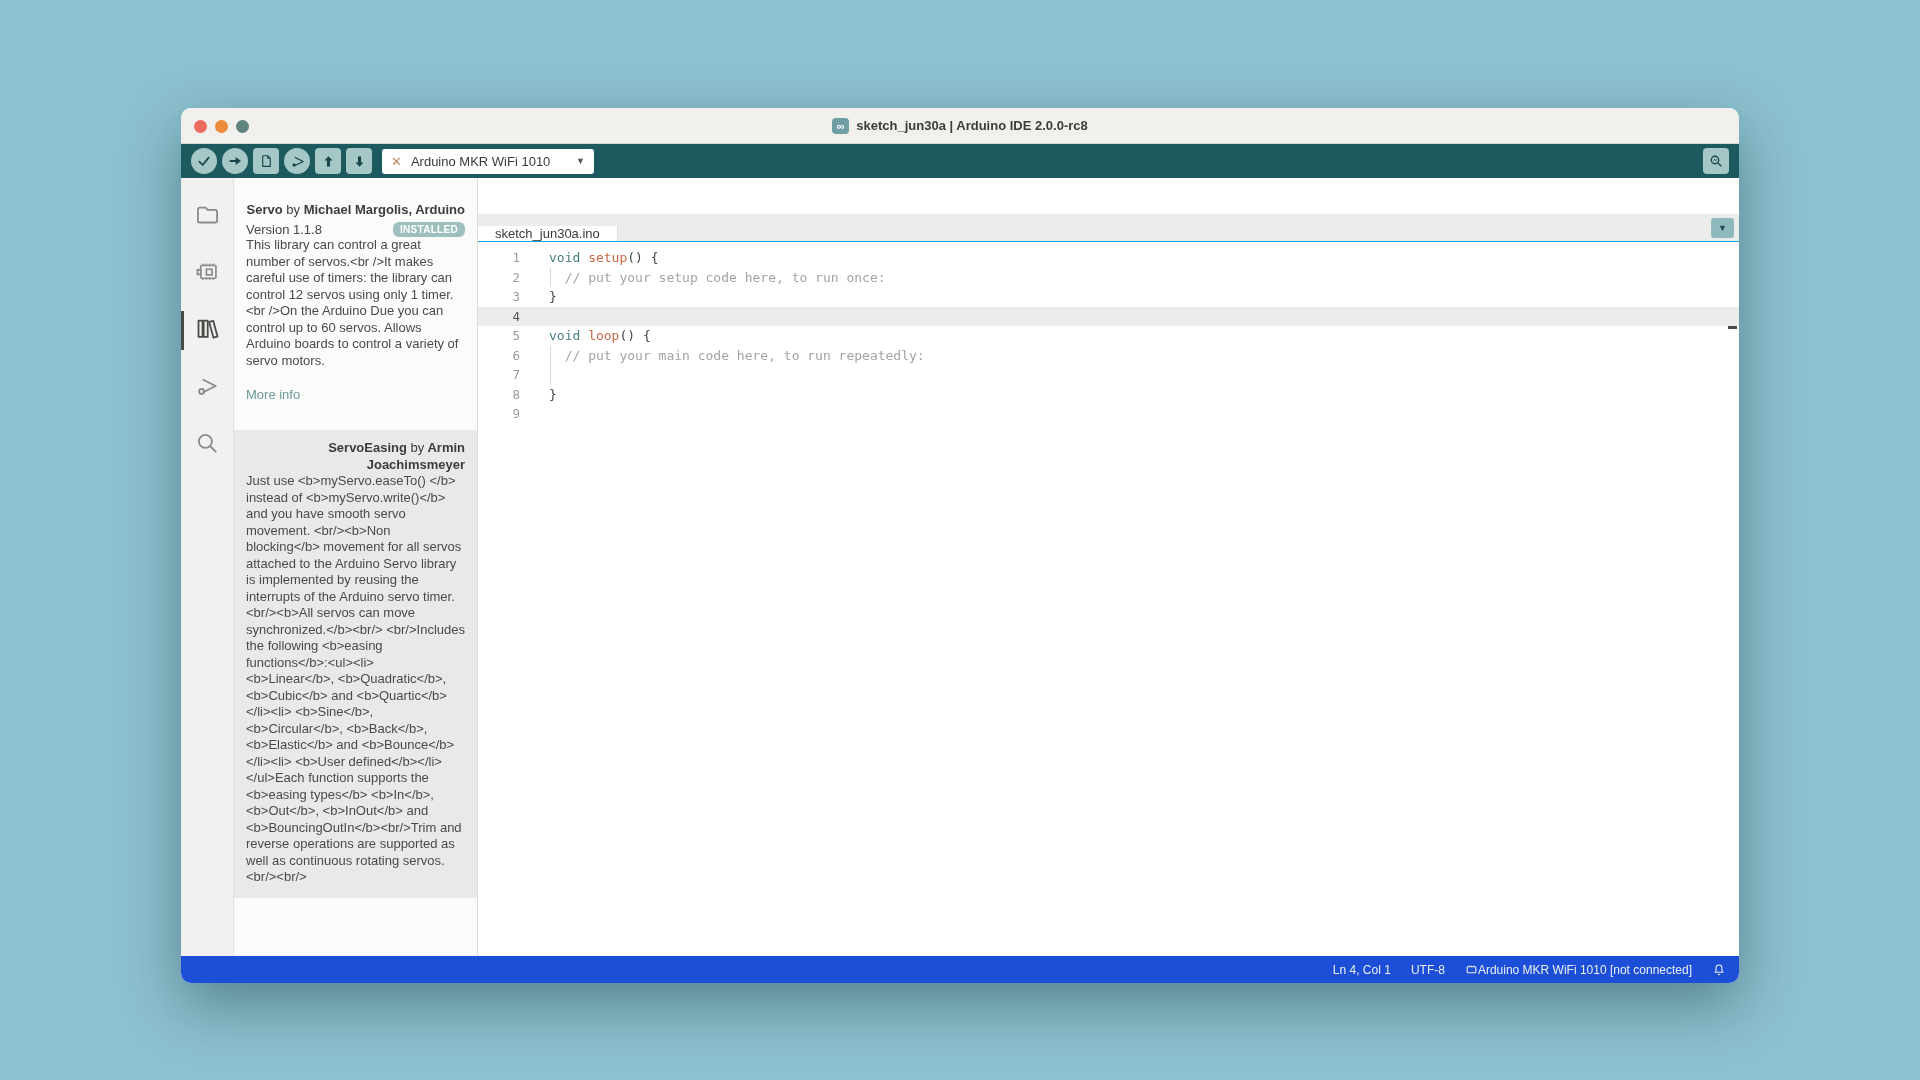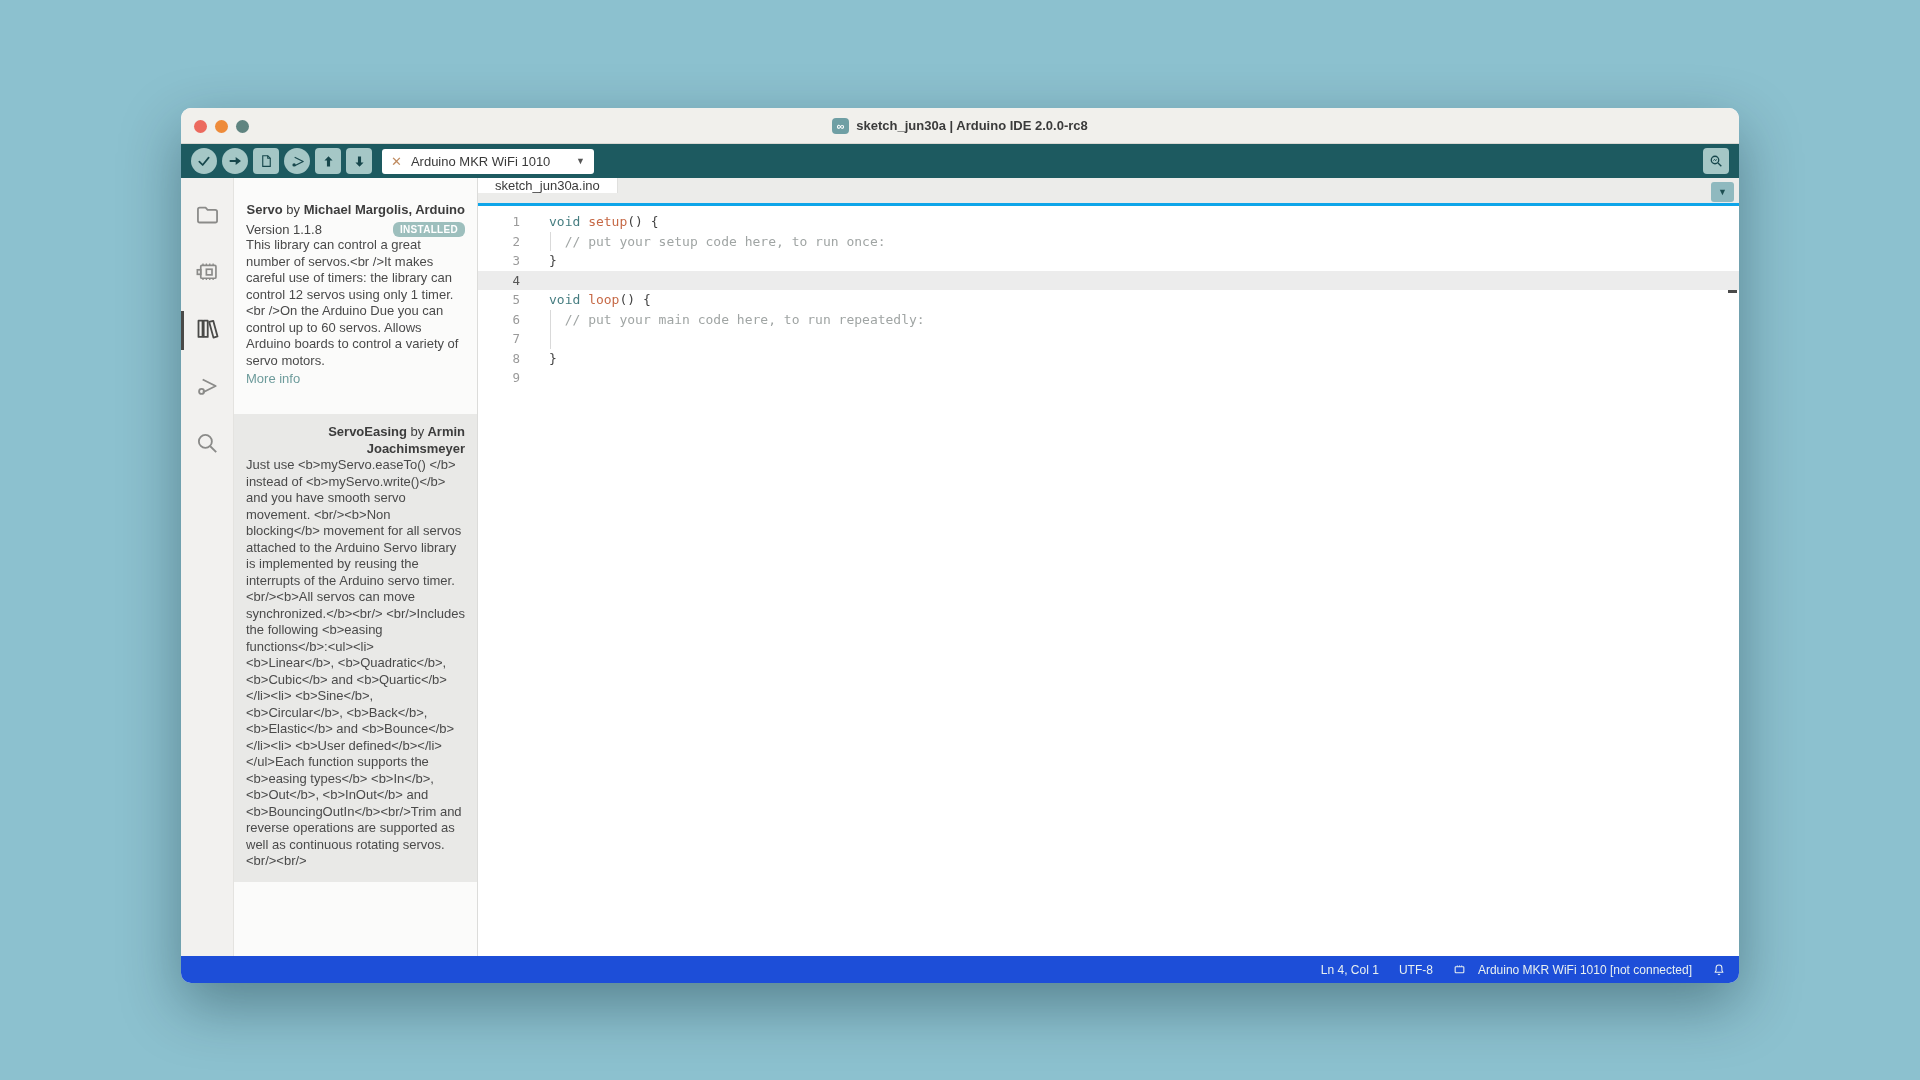--- a/index.html
+++ b/index.html
@@ -64,26 +64,26 @@
   .lib-list { flex:1; overflow:hidden; margin-top:14px; }
   .lib-entry { padding:9px 12px 12px 12px; font-size:13px; color:#4a4a4a; }
   .lib-entry.alt { background:#e9e9e7; margin-top:16px; }
   .entry-title { font-weight:bold; color:#3c3c3c; line-height:17px;text-align:right; }
   .entry-title .by { font-weight:normal; }
   .version-row { display:flex; align-items:center; justify-content:space-between; margin-top:4px; }
   .version-text { color:#464646; }
   .badge { background:#9dbfbd; color:#fff; font-size:10px; font-weight:bold;
            letter-spacing:.3px; padding:2px 7px; border-radius:6px; }
   .entry-desc { margin-top:0; line-height:16.5px; word-break:break-word; color:#4a4a4a; }
-  .more-info { margin-top:2px; color:#6d9b9b; cursor:pointer; }
+  .more-info { margin-top:18px; color:#6d9b9b; cursor:pointer; }
 
   
   .editor { flex:1; min-width:0; display:flex; flex-direction:column; background:#fff; position:relative; }
-  .tabbar { flex:0 0 28px; background:#ececea; border-bottom:3px solid #0ea5e9;
-            display:flex; align-items:flex-start; position:relative; }
+  .tabbar { flex:0 0 28px; background:#ececea; border-bottom:1px solid #0ea5e9;
+            display:flex; align-items:flex-end; position:relative;margin-top:36px; }
   .tab { background:#fff; padding:0 17px; display:flex; align-items:center;
          font-size:13px; color:#3a3a3a; border-right:1px solid #e0e0de; }
   .tab-caret-btn { position:absolute; right:5px; top:4px; width:23px; height:20px;
                    background:#8fb9bf; border-radius:3px; color:#1d4e52; font-size:9px;
                    display:flex; align-items:center; justify-content:center; }
 
   .code { flex:1; position:relative; padding-top:6px;
           font-family:"DejaVu Sans Mono", monospace; font-size:13px; }
   .code-row { display:flex; height:19.5px; line-height:19.5px; }
   .code-row.active { background:#ececec; }
@@ -91,21 +91,21 @@
   .code-row.active .gutter { color:#565656; }
   .code-text { margin-left:29px; white-space:pre; position:relative; }
   .code-row.guided .code-text::before { content:""; position:absolute; left:1px; top:0; bottom:0;
                                         border-left:1px solid #d9d9d9; }
   .k { color:#467d80; } .f { color:#c66946; } .p { color:#434343; } .c { color:#a0a5a4; }
   .overview-mark { position:absolute; right:2px; top:84px; width:9px; height:3px; background:#4a4a4a; }
 
   
   .statusbar { flex:0 0 27px; background:#1d4ed8; display:flex; align-items:center;
                justify-content:flex-end; gap:20px; padding:0 13px; color:#e8f0f0; font-size:12px; }
-  .board-status { display:flex; align-items:center; gap:12px; }
+  .board-status { display:flex; align-items:center; gap:0; }
   .statusbar svg { display:block; }
 </style>
 </head>
 <body>
 
 <div class="window">
 
   <div class="titlebar">
     <div class="traffic">
       <span class="light red"></span>

